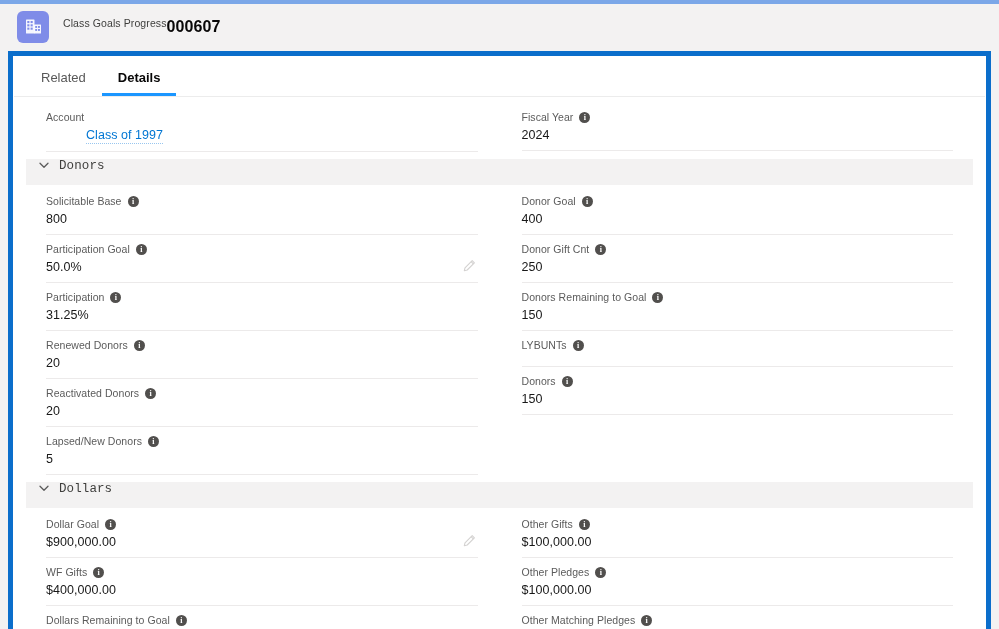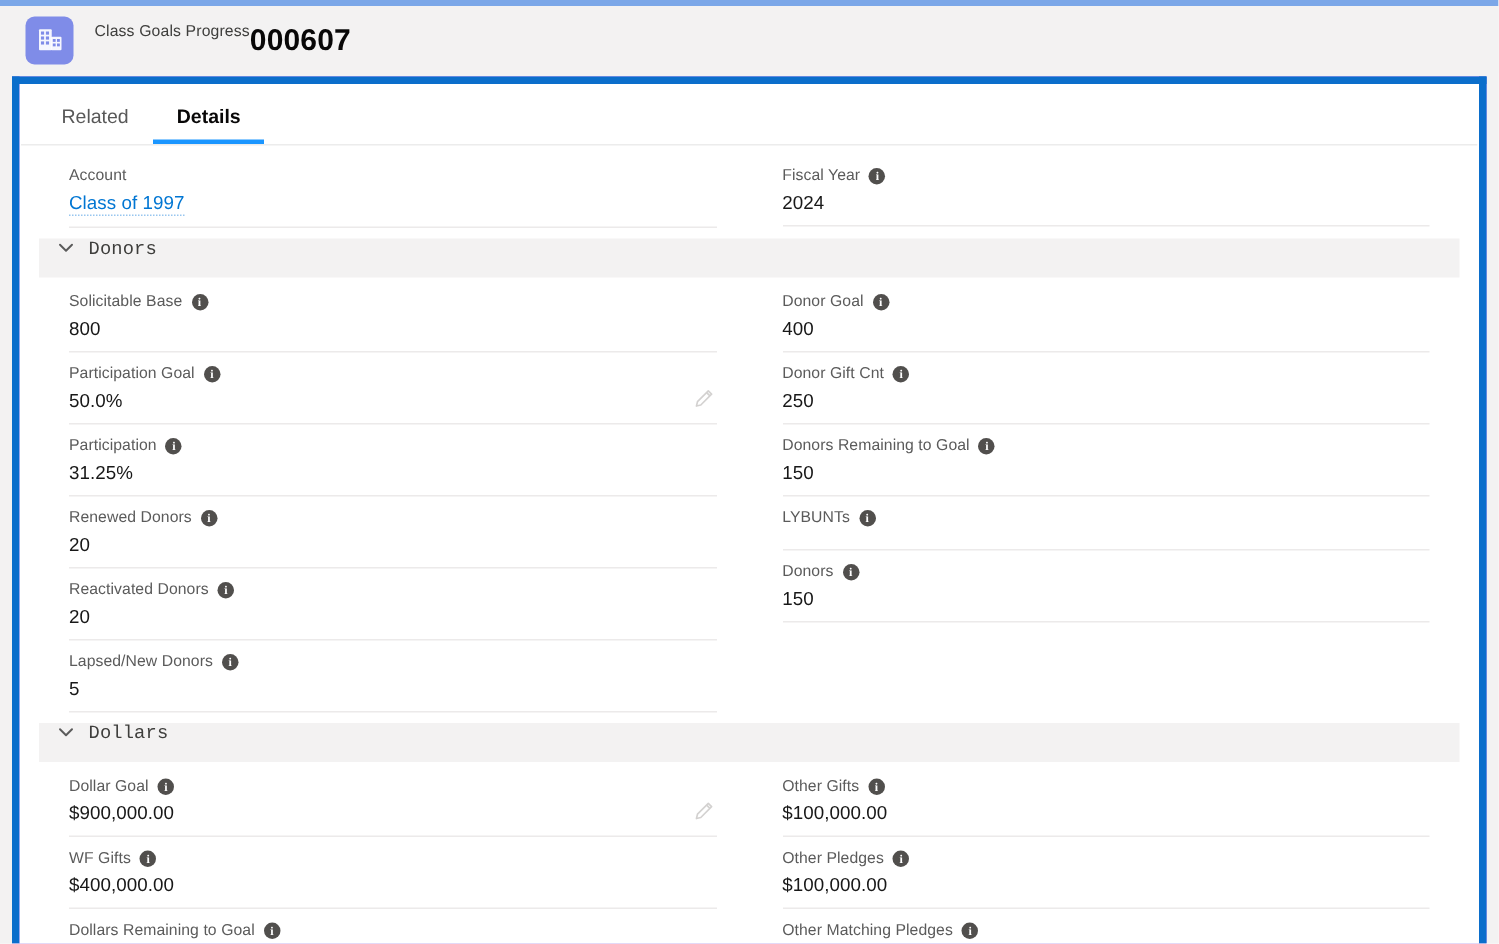--- a/index.html
+++ b/index.html
@@ -46,33 +46,33 @@
     flex-direction: row;
     justify-content: center;
     line-height: 1.15;
   }
   .header-eyebrow {
     font-size: 10.5px;
     color: #3e3e3c;
     letter-spacing: .1px;
   }
   .header-title {
-    font-size: 20px;
+    font-size: 16px;
     font-weight: bold;
     color: #080707;
     letter-spacing: .1px;
     margin-top: 1px;
   }
 
   
   .card-outer {
     margin: 2px 8px 0 8px;
     border: 5px solid #0b6ecb;
     border-bottom: none;
-    background: #8b5cf6;
+    background: #701a75;
     height: 578px;
     overflow: hidden;
   }
   .card-inner {
     background: #ffffff;
     height: 100%;
     border: 1px solid #ffffff;
     overflow: hidden;
   }
 
@@ -135,20 +135,21 @@
     margin-top: 4px;
     line-height: 15px;
     letter-spacing: .05px;
   }
   .field-value.link {
     color: #0176d3;
     text-decoration: none;
     border-bottom: 1px dotted #98c6ef;
     display: inline-block;
     cursor: pointer;
+    margin-left: 40px;
   }
 
   
   .info-icon {
     display: inline-flex;
     align-items: center;
     justify-content: center;
     width: 11px;
     height: 11px;
     border-radius: 50%;

